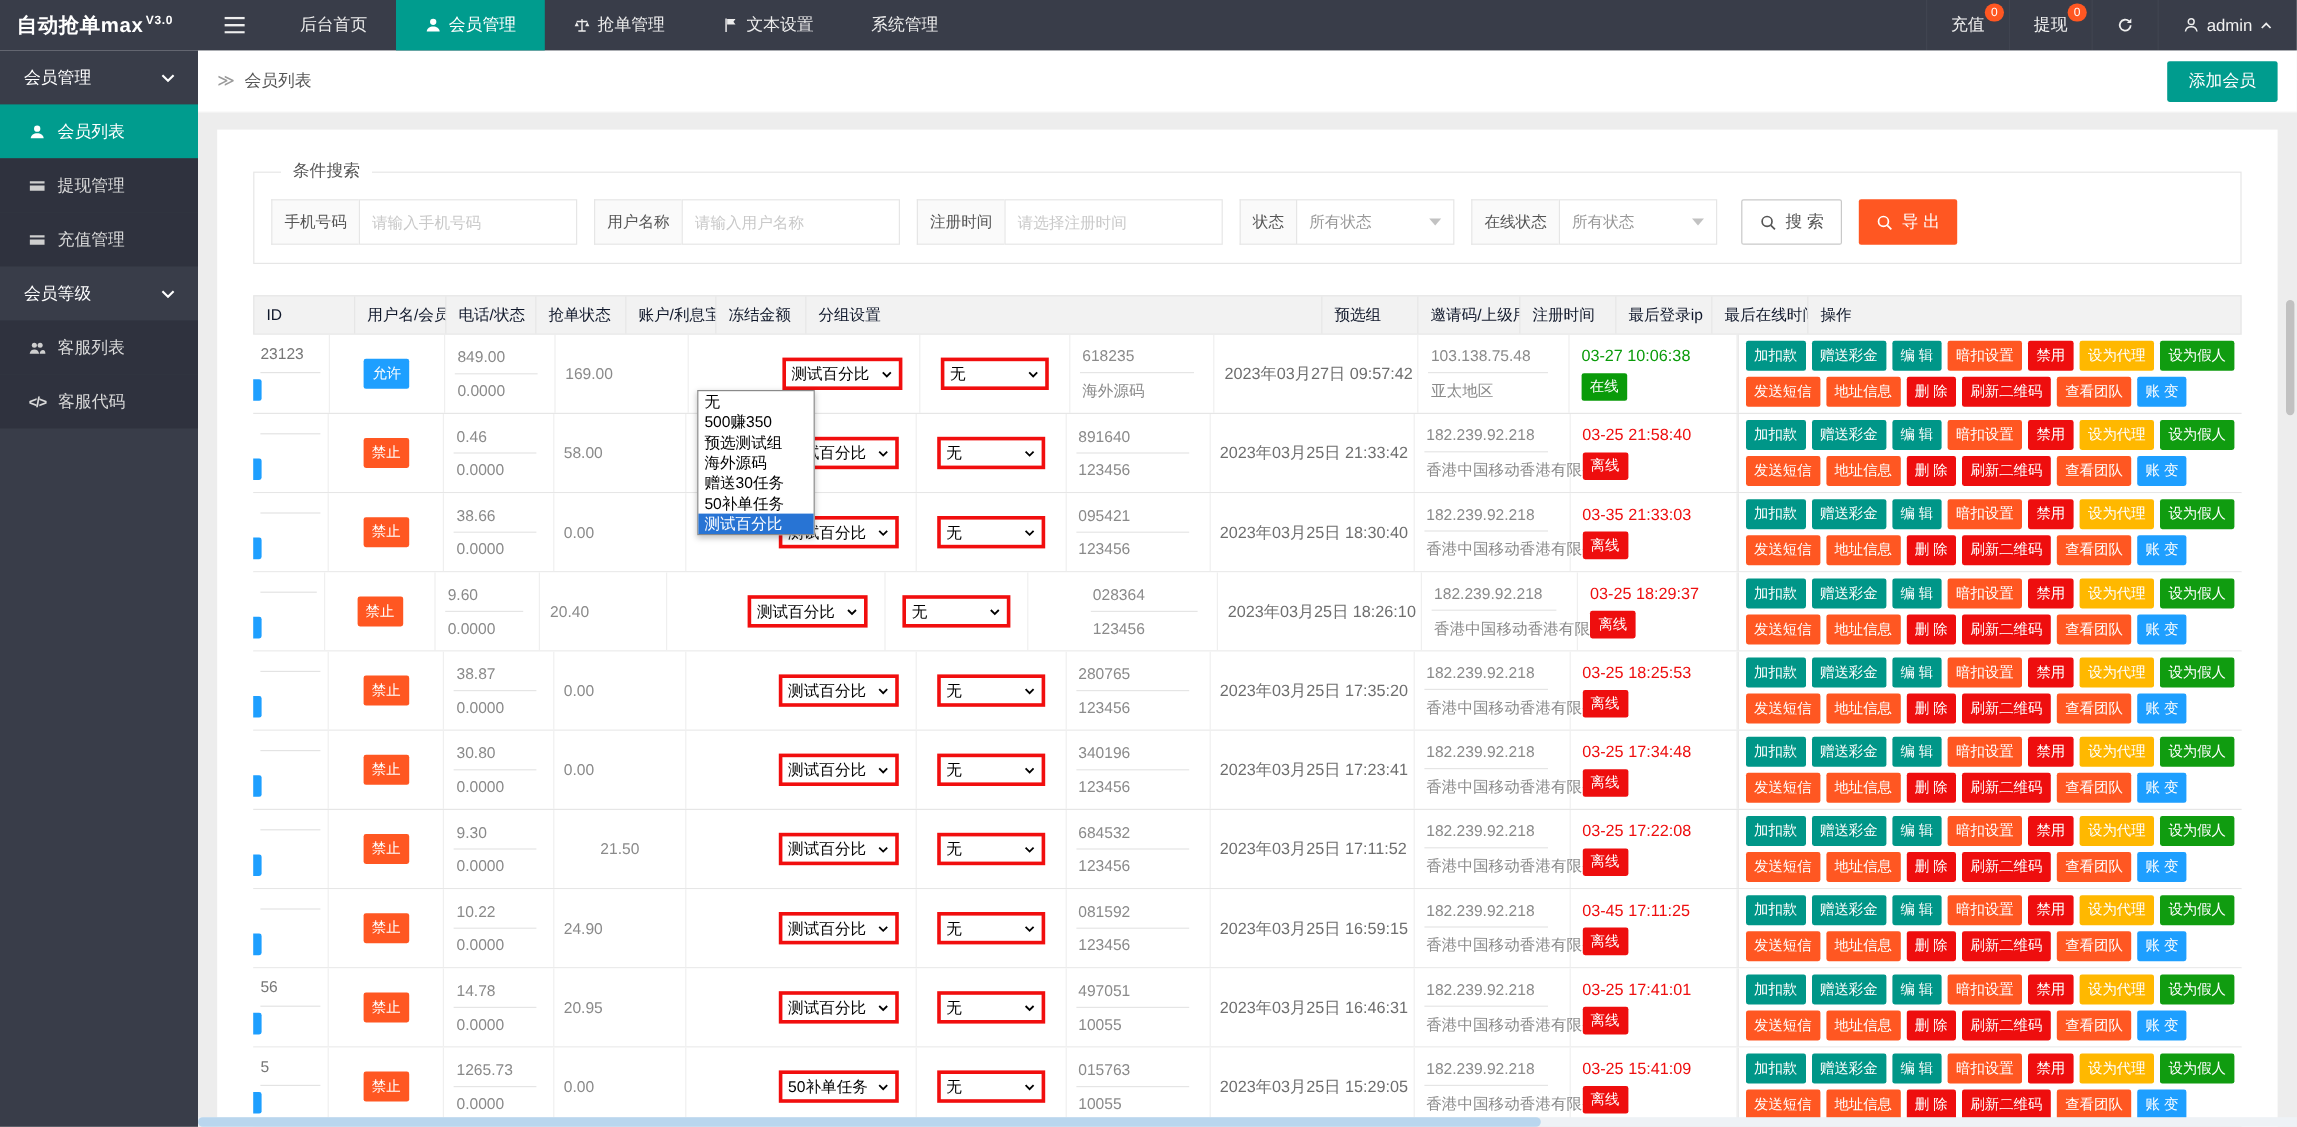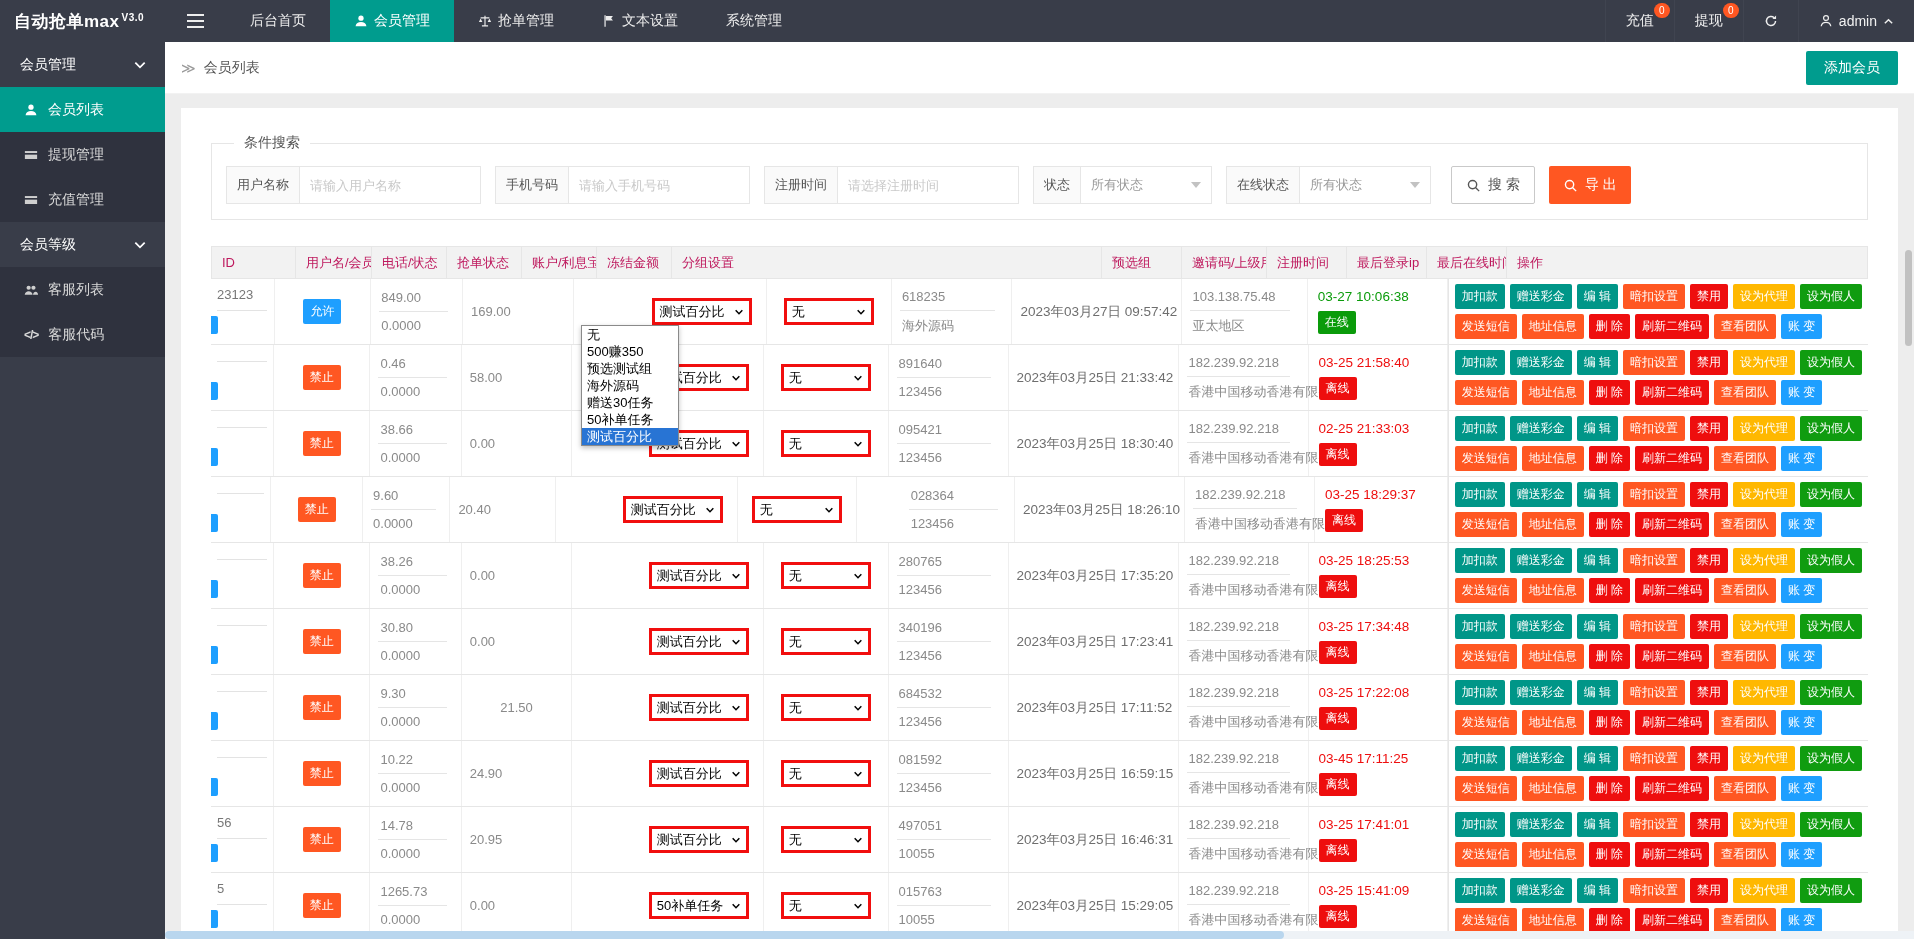--- a/index.html
+++ b/index.html
@@ -66,21 +66,21 @@
   .search-btn { display:flex; align-items:center; gap:7px; height:38px; padding:0 14px; background:#fff;
     border:1px solid #c9c9c9; border-radius:2px; font-size:14px; color:#555; cursor:pointer; margin-left:6px; }
   .search-btn svg { width:15px; height:15px; }
   .export-btn { display:flex; align-items:center; gap:7px; height:38px; padding:0 14px; background:#FF5722;
     border:none; border-radius:2px; font-size:14px; color:#fff; cursor:pointer; }
   .export-btn svg { width:15px; height:15px; }
 
   
   .tbl { margin-top:26px; }
   .thead { display:flex; border:1px solid #e6e6e6; background:#f2f2f2; }
-  .th { line-height:31px; padding:0 10px; font-size:13px; color:#be185d; border-right:1px solid #e6e6e6;
+  .th { line-height:31px; padding:0 10px; font-size:13px; color:#0f172a; border-right:1px solid #e6e6e6;
     white-space:nowrap; overflow:hidden; }
   .th:last-child { border-right:none; flex:1; }
   .trow { display:flex; height:66px; border-bottom:1px solid #e6e6e6; background:#fff; position:relative; }
   .td { border-right:1px solid #efefef; padding:6px 8px; display:flex; flex-direction:column;
     justify-content:center; font-size:13px; color:#8a8a8a; position:relative; }
   .td-id { padding:8px 0 0 6px; justify-content:flex-start; color:#777; }
   .idline { width:88%; border-bottom:1px solid #e3e3e3; margin-top:8px; }
   .frag { position:absolute; left:0; top:37px; width:7px; height:18px; background:#1E9FFF; border-radius:0 2px 2px 0; }
   .td-status { align-items:center; }
   .stbadge { color:#fff; font-size:12px; padding:4px 7px; border-radius:2px; cursor:pointer; }
@@ -262,26 +262,26 @@
     <span class="crumb-ic">≫</span>
     <span class="crumb-lb">会员列表</span>
     <button class="add-btn">添加会员</button>
   </div>
   <div class="content">
     <div class="card">
       <fieldset class="cond">
         <legend>条件搜索</legend>
         <div class="frow" id="filter-row">
             <div class="fgroup">
+              <span class="flabel">手机号码</span>
+              <input class="finput" placeholder="请输入手机号码" style="">
+            </div>
+            <div class="fgroup">
               <span class="flabel">用户名称</span>
               <input class="finput" placeholder="请输入用户名称" style="">
-            </div>
-            <div class="fgroup">
-              <span class="flabel">手机号码</span>
-              <input class="finput" placeholder="请输入手机号码" style="">
             </div>
             <div class="fgroup">
               <span class="flabel">注册时间</span>
               <input class="finput" placeholder="请选择注册时间" style="">
             </div>
             <div class="fgroup">
               <span class="flabel">状态</span>
               <div class="fselect">
                 <span>所有状态</span>
                 <span class="caret"></span>
@@ -553,21 +553,21 @@
               <div class="td td-reg" style="width: 170px;">
                 <span>2023年03月25日 18:30:40</span>
               </div>
               <div class="td" style="width: 130px;">
                 <div class="stk">
                   <div class="v1">182.239.92.218</div>
                   <div class="v2">香港中国移动香港有限公司</div>
                 </div>
               </div>
               <div class="td td-last" style="width: 145px;">
-                <span class="lo-time" style="color: rgb(238, 14, 14);">02-25 21:33:03</span>
+                <span class="lo-time" style="color: rgb(238, 14, 14);">03-35 21:33:03</span>
                 <span class="lo-badge" style="background: rgb(238, 14, 14);">离线</span>
               </div>
               <div class="td td-act">
                 <div class="act-row">
                   <button class="abtn" style="background: rgb(0, 150, 136);">加扣款</button>
                   <button class="abtn" style="background: rgb(0, 150, 136);">赠送彩金</button>
                   <button class="abtn" style="background: rgb(0, 150, 136);">编 辑</button>
                   <button class="abtn" style="background: rgb(255, 87, 34);">暗扣设置</button>
                   <button class="abtn" style="background: rgb(238, 14, 14);">禁用</button>
                   <button class="abtn" style="background: rgb(255, 184, 0);">设为代理</button>
@@ -668,21 +668,21 @@
               <div class="td td-id" style="width: 66px;">
                 <span></span>
                 <div class="idline"></div>
                 <div class="frag"></div>
               </div>
               <div class="td td-status" style="width: 100px;">
                 <span class="stbadge" style="background: rgb(255, 87, 34);">禁止</span>
               </div>
               <div class="td" style="width: 95px;">
                 <div class="stk">
-                  <div class="v1">38.26</div>
+                  <div class="v1">38.87</div>
                   <div class="v2">0.0000</div>
                 </div>
               </div>
               <div class="td" style="width: 115px;">
                 <span>0.00</span>
               </div>
               <div class="td sel1" style="width: 200px;">
                 <div class="rselwrap sel1">
                   <div class="rsel">
                     <span>测试百分比</span>

